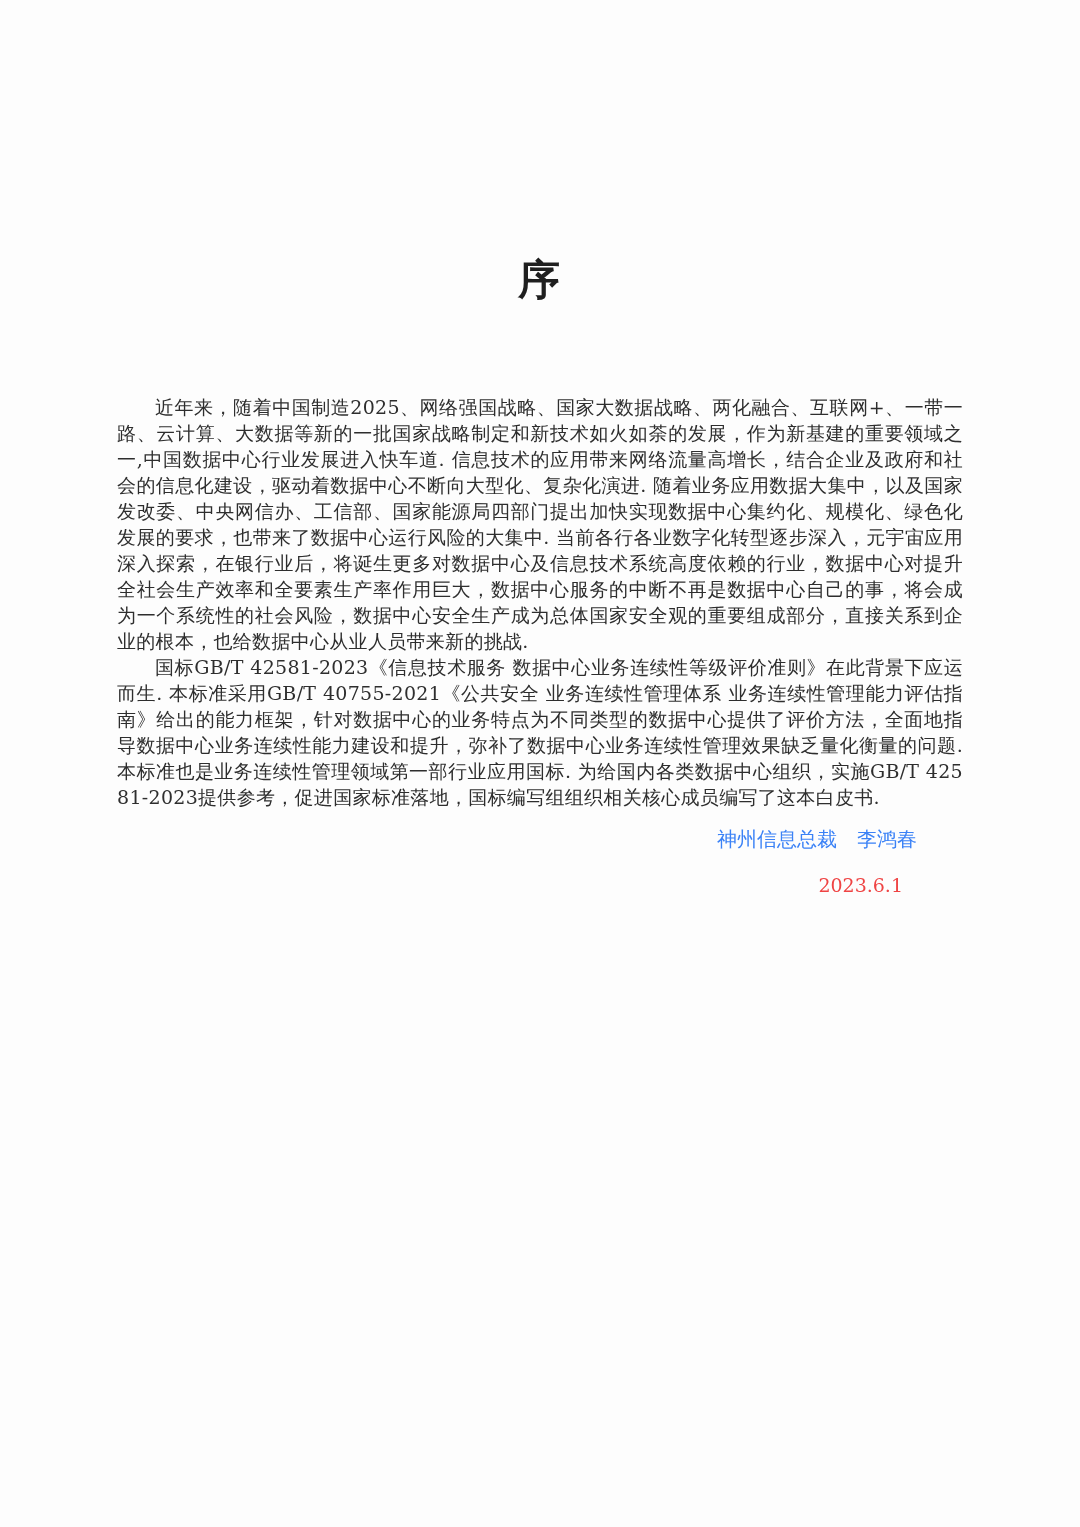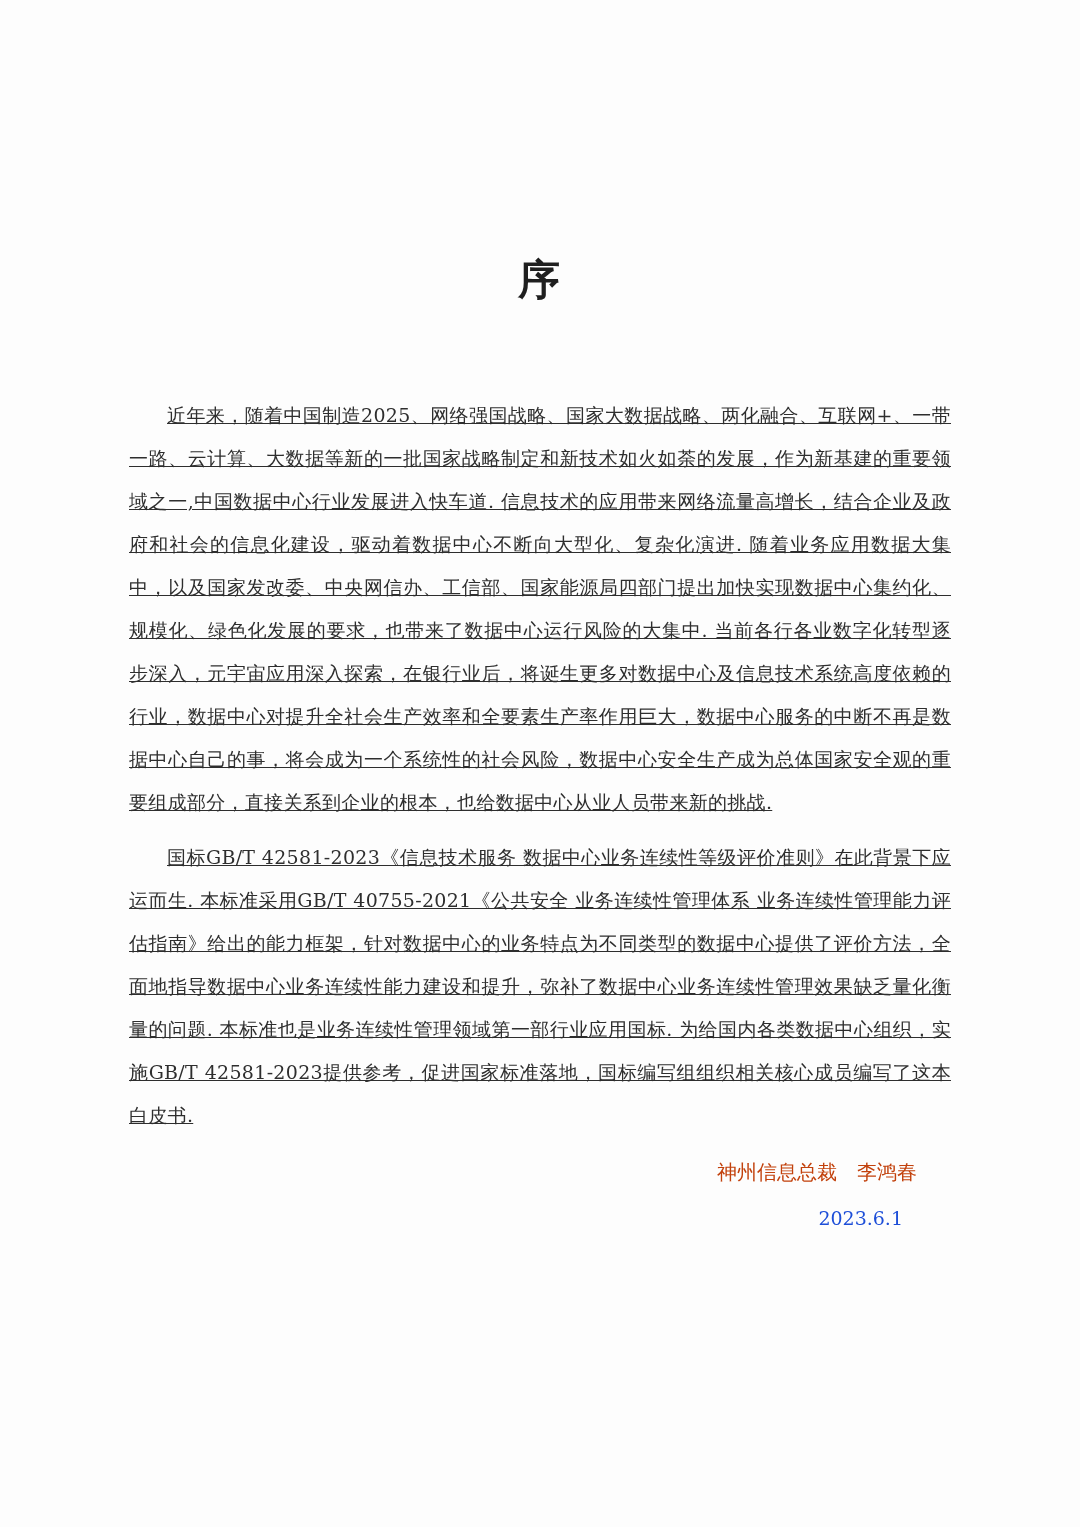--- a/index.html
+++ b/index.html
@@ -25,45 +25,44 @@
     font-size: 42px;
     font-weight: 700;
     line-height: 64px;
     letter-spacing: 2px;
     color: #1f1f1f;
   }
   .body-text {
     margin-top: 82px;
   }
   .body-text p {
-    margin: 12px;
+    margin: 0;
     font-size: 19px;
-    line-height: 43px;
+    line-height: 26px;
     text-align: justify;
     text-indent: 2em;
     letter-spacing: 0.3px;
     word-break: break-all;
-    text-decoration: underline;
   }
   .signature-block {
     margin-top: 6px;
   }
   .signature {
     text-align: right;
     font-size: 20px;
     line-height: 46px;
     padding-right: 46px;
-    color: #c2410c;
+    color: #3b82f6;
   }
   .sign-date {
     text-align: right;
     font-size: 19px;
     line-height: 46px;
     padding-right: 60px;
-    color: #1d4ed8;
+    color: #ef4444;
   }
 </style>
 </head>
 <body>
 
 <div class="page">
   <h1 class="doc-title">序</h1>
 
   <div class="body-text">
     <p>近年来，随着中国制造2025、网络强国战略、国家大数据战略、两化融合、互联网+、一带一路、云计算、大数据等新的一批国家战略制定和新技术如火如荼的发展，作为新基建的重要领域之一,中国数据中心行业发展进入快车道. 信息技术的应用带来网络流量高增长，结合企业及政府和社会的信息化建设，驱动着数据中心不断向大型化、复杂化演进. 随着业务应用数据大集中，以及国家发改委、中央网信办、工信部、国家能源局四部门提出加快实现数据中心集约化、规模化、绿色化发展的要求，也带来了数据中心运行风险的大集中. 当前各行各业数字化转型逐步深入，元宇宙应用深入探索，在银行业后，将诞生更多对数据中心及信息技术系统高度依赖的行业，数据中心对提升全社会生产效率和全要素生产率作用巨大，数据中心服务的中断不再是数据中心自己的事，将会成为一个系统性的社会风险，数据中心安全生产成为总体国家安全观的重要组成部分，直接关系到企业的根本，也给数据中心从业人员带来新的挑战.</p>

